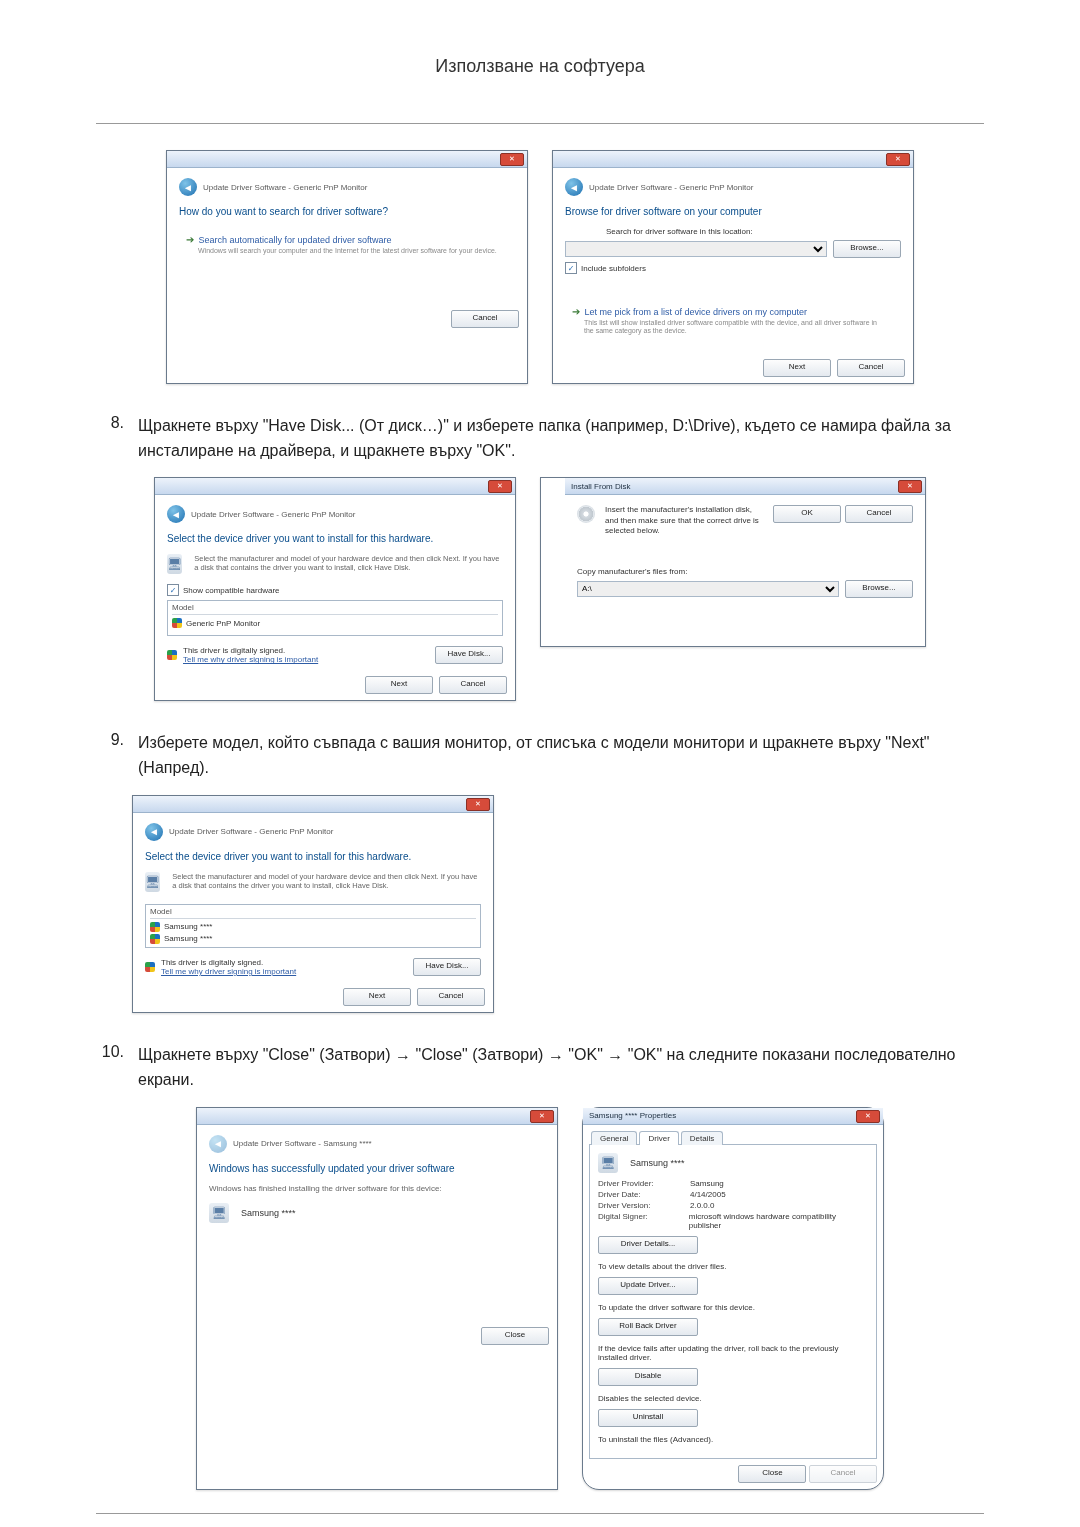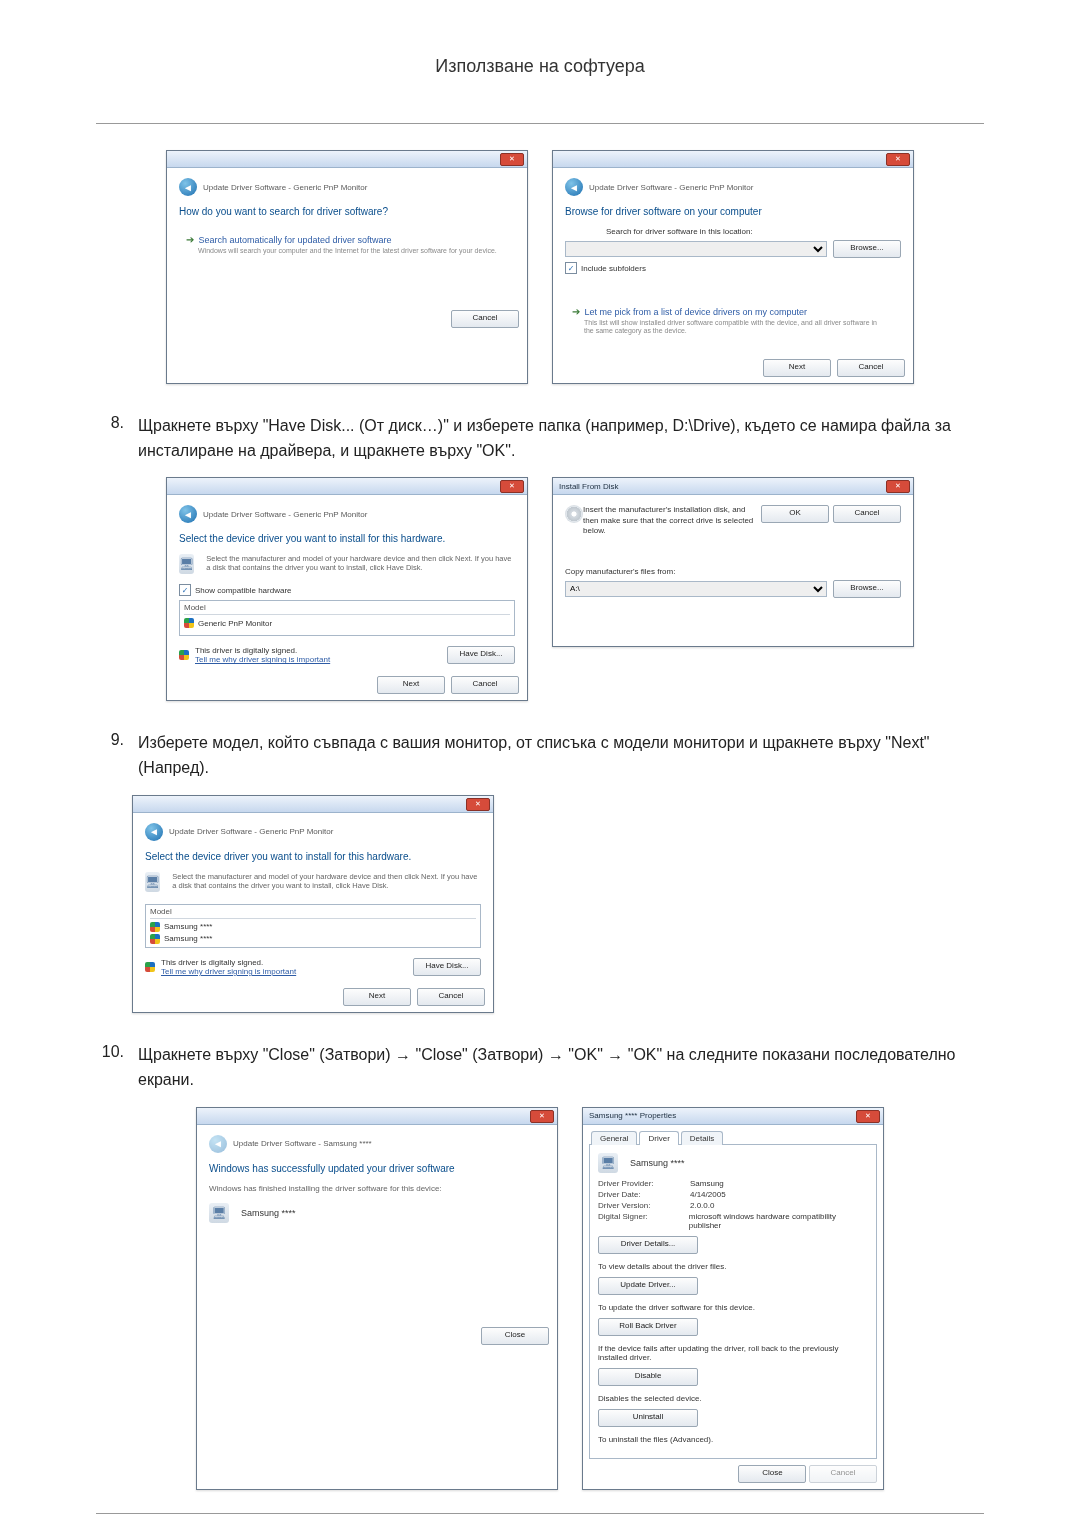--- a/index.html
+++ b/index.html
@@ -350,27 +350,27 @@
           </span>
           <span style="margin-left:auto;" class="smallbtn">Have Disk...</span>
         </div>
         <div class="footer-btns">
           <span class="smallbtn">Next</span>
           <span class="smallbtn">Cancel</span>
         </div>
       </div>
     </div>
 
-    <div class="win" style="height:168px;">
+    <div class="win" style="height:168px;padding-left:24px;">
       <div class="titlebar" style="display:flex;align-items:center;padding-left:6px;font-size:8px;color:#234;">
         <span>Install From Disk</span>
         <div class="tbtn">✕</div>
       </div>
       <div class="body" style="min-height:130px;">
-        <div style="display:flex;">
+        <div style="display:flex;gap:10px;">
           <span class="disc"></span>
           <span style="font-size:8px;color:#333;flex:1;line-height:1.3;">Insert the manufacturer's installation disk, and then make sure that the correct drive is selected below.</span>
           <div style="display:flex;gap:4px;">
             <span class="smallbtn">OK</span>
             <span class="smallbtn">Cancel</span>
           </div>
         </div>
         <div style="margin-top:30px;font-size:8px;">Copy manufacturer's files from:</div>
         <div class="fieldline">
           <select>
@@ -450,21 +450,21 @@
         <div style="display:flex;align-items:center;gap:6px;">
           <span class="devicon">🖥</span>
           <span style="font-size:9px;">Samsung ****</span>
         </div>
         <div class="footer-btns">
           <span class="smallbtn">Close</span>
         </div>
       </div>
     </div>
 
-    <div class="win" style="width:300px;">
+    <div class="win" style="width:300px;border-radius:17px;">
       <div class="titlebar" style="display:flex;align-items:center;padding-left:6px;font-size:8px;color:#234;">
         <span>Samsung **** Properties</span>
         <div class="tbtn">✕</div>
       </div>
       <div style="padding:4px 6px 6px 6px;">
         <div class="tabs">
           <div class="tab">General</div>
           <div class="tab active">Driver</div>
           <div class="tab">Details</div>
         </div>

